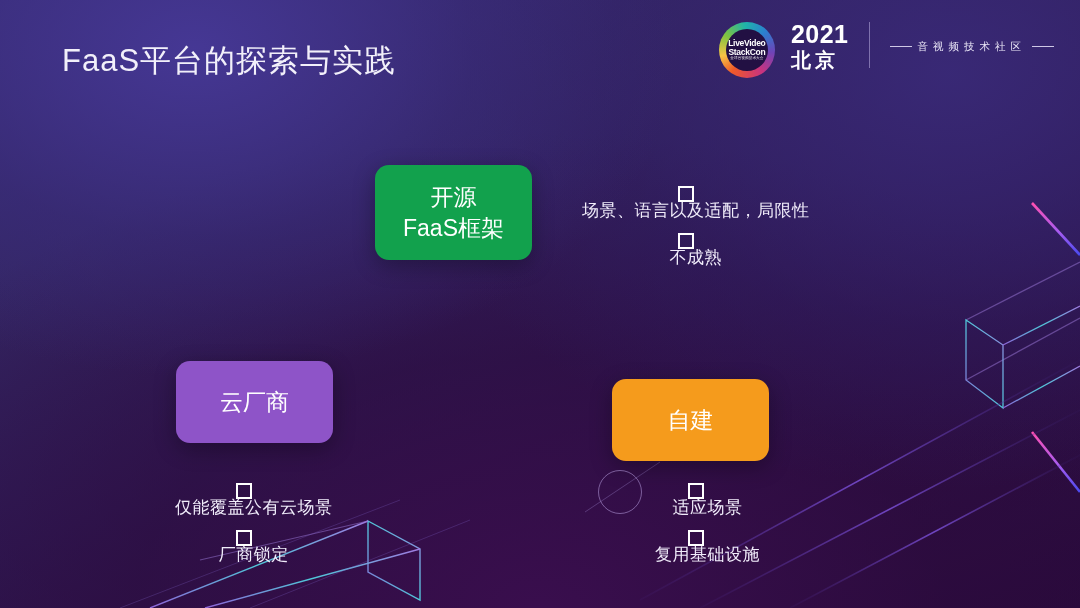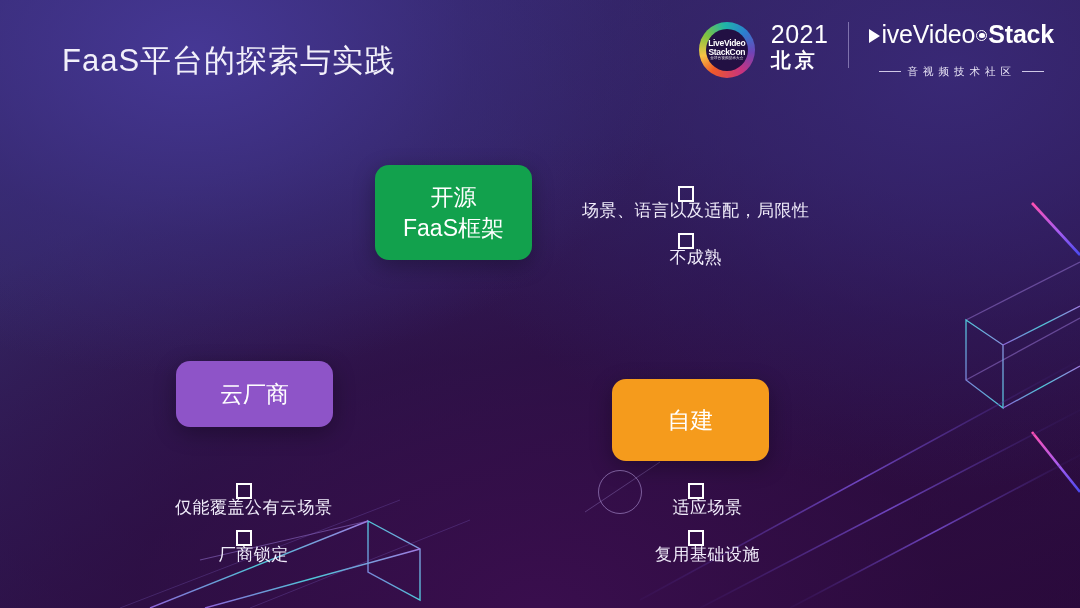--- a/index.html
+++ b/index.html
@@ -74,21 +74,21 @@
   .con-badge-inner .l1 { font-size: 8.5px; font-weight: 700; letter-spacing: -0.3px; }
   .con-badge-inner .l2 { font-size: 8.5px; font-weight: 700; letter-spacing: -0.3px; }
   .con-badge-inner .l3 { font-size: 3.6px; letter-spacing: 0.1px; opacity: 0.9; }
   .year-block {
     color: #ffffff;
     line-height: 1.0;
     text-align: left;
   }
   .year-block .year {
     font-size: 25px;
-    font-weight: 400;
+    font-weight: 700;
     letter-spacing: 0.5px;
   }
   .year-block .city {
     font-size: 20px;
     font-weight: 700;
     letter-spacing: 4px;
     margin-top: 3px;
   }
   .brand-divider {
     width: 1px;
@@ -162,21 +162,21 @@
   }
   .box-open {
     left: 375px; top: 165px;
     width: 157px; height: 95px;
     background: #12a14d;
     font-size: 23px;
     line-height: 1.32;
   }
   .box-cloud {
     left: 176px; top: 361px;
-    width: 157px; height: 66px;
+    width: 157px; height: 82px;
     background: #8e54c8;
     font-size: 23px;
   }
   .box-self {
     left: 612px; top: 379px;
     width: 157px; height: 82px;
     background: #f59b1c;
     font-size: 23px;
   }
   
@@ -298,27 +298,20 @@
     </div>
 
     <div class="year-block">
       <div class="year">2021</div>
       <div class="city">北京</div>
     </div>
 
     <div class="brand-divider"></div>
 
     <div class="lvs-logo">
-      <div class="lvs-wordmark">
-        <span class="play-mark"></span>
-        <span class="thin">ive</span>
-        <span class="thin">Video</span>
-        <span class="dot-mark"></span>
-        <span class="bold">Stack</span>
-      </div>
       <div class="lvs-sub">
         <span class="rule"></span>
         <span>音视频技术社区</span>
         <span class="rule"></span>
       </div>
     </div>
   </div>
 
   <div class="concept-box box-open">
     <div>开源</div>

